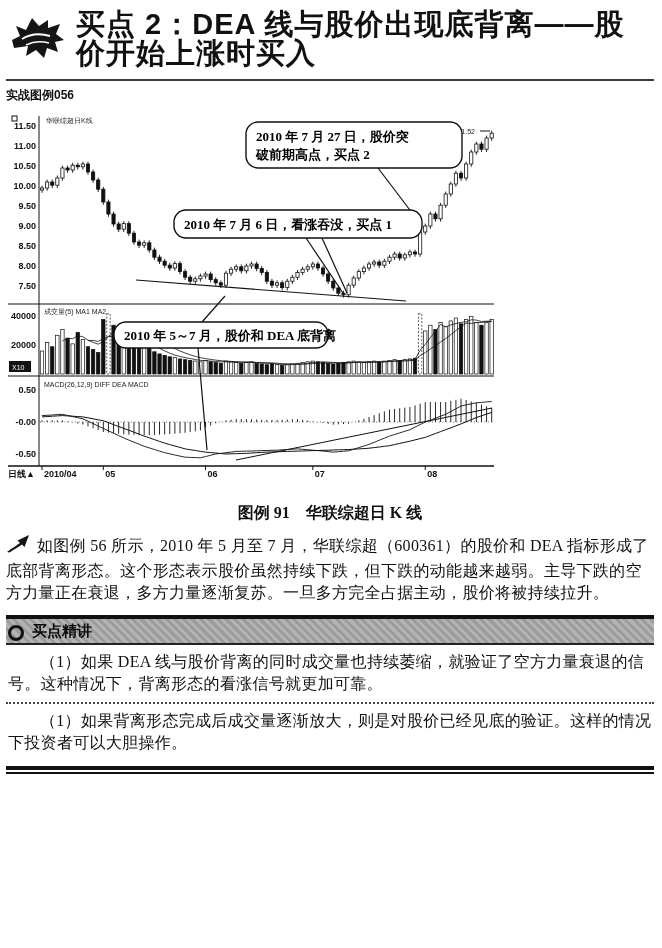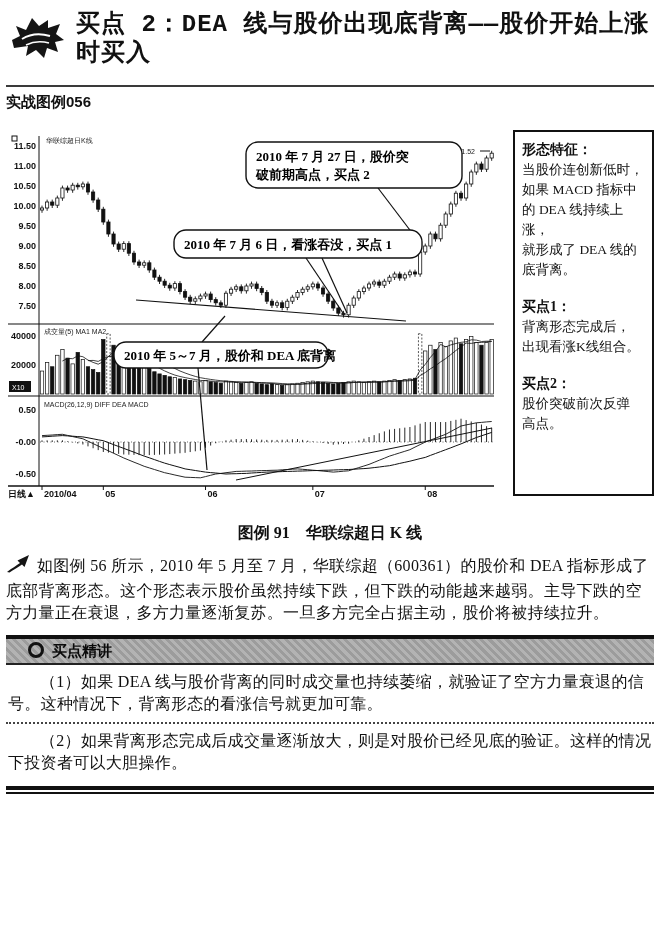--- a/index.html
+++ b/index.html
@@ -1,33 +1,33 @@
 <!DOCTYPE html>
 <html><head>
 <meta charset="utf-8">
 <style>
   html,body{margin:0;padding:0;background:#fff;}
   body{width:662px;color:#111;font-family:"Liberation Serif",serif;}
   .page{padding:6px 8px 4px 6px;}
   .header{display:flex;gap:10px;align-items:flex-start;padding:2px 0 0 2px;}
   .bull{flex:0 0 58px;margin-top:4px;}
-  h1.title{font-family:Liberation Mono, monospace;font-size:24px;line-height:29px;font-weight:700;margin:2px 0 12px;letter-spacing:1px;}
+  h1.title{font-family:Liberation Sans, sans-serif;font-size:29px;line-height:29px;font-weight:700;margin:2px 0 6px;letter-spacing:1px;}
   .header-rule{border-bottom:2px solid #3a3a3a;margin:5px 0 6px;}
-  .section-label{font-family:"Liberation Sans",sans-serif;font-weight:700;font-size:15px;margin:2px 0 18px;}
+  .section-label{font-family:"Liberation Sans",sans-serif;font-weight:700;font-size:12px;margin:2px 0 6px;}
   .chart-row{display:flex;gap:17px;align-items:flex-start;}
   .chart-svg{flex:0 0 490px;}
   .sidebar{flex:1;border:2px solid #111;padding:8px 7px;height:346px;font-size:13.5px;line-height:20px;}
   .side-sec{margin-bottom:17px;}
   .side-title{font-weight:700;font-size:14px;}
   .side-body{white-space:pre-line;}
   .caption{text-align:center;font-weight:700;font-size:16px;margin:9px 0 10px;}
   p.body-p{font-size:16px;line-height:22.5px;margin:0 0 2px;text-indent:2em;letter-spacing:0.3px;}
   p.first{text-indent:0;margin-top:4px;}
   .arrow-ico{display:inline-block;vertical-align:-2px;margin-right:7px;}
-  .tips-band{margin-top:10px;background:repeating-linear-gradient(45deg,#b3b3b3 0 3px,#9c9c9c 3px 6px);border-top:4px solid #111;border-bottom:2px solid #222;padding:3px 22px 2px;display:flex;align-items:flex-start;gap:8px;font-family:"Liberation Sans",sans-serif;font-weight:700;font-size:15px;color:#0a0a0a;}
+  .tips-band{margin-top:10px;background:repeating-linear-gradient(45deg,#b3b3b3 0 3px,#9c9c9c 3px 6px);border-top:4px solid #111;border-bottom:2px solid #222;padding:3px 2px 2px;display:flex;align-items:flex-end;gap:8px;font-family:"Liberation Sans",sans-serif;font-weight:700;font-size:15px;color:#0a0a0a;}
   .ring{display:inline-block;width:10px;height:10px;border:3px solid #111;border-radius:50%;background:transparent;}
   .tip{font-size:16px;line-height:22.5px;text-indent:2em;padding:6px 2px;letter-spacing:0.3px;}
   .tip + .tip{border-top:2px dotted #444;}
   .bottom-rule{border-top:4px solid #111;border-bottom:2px solid #111;height:2px;margin-top:5px;}
   
   .ax{font:bold 9px "Liberation Sans",sans-serif;fill:#111;}
   .tiny{font:7px "Liberation Sans",sans-serif;fill:#222;}
   .tinyw{font:7px "Liberation Sans",sans-serif;fill:#fff;}
   .callout-t{font:bold 13px "Liberation Serif",serif;fill:#000;}
 </style>
@@ -476,49 +476,29 @@
             <text x="178" y="119" class="callout-t">2010 年 7 月 6 日，看涨吞没，买点 1</text>
           </g>
           <line x1="196" y1="212" x2="219" y2="186" stroke="#111" stroke-width="1.2"></line>
           <line x1="192" y1="238" x2="201" y2="340" stroke="#111" stroke-width="1.2"></line>
           <g>
             <rect x="108" y="212" width="214" height="26" rx="12" fill="#fff" stroke="#111" stroke-width="1.4"></rect>
             <text x="118" y="230" class="callout-t">2010 年 5～7 月，股价和 DEA 底背离</text>
           </g>
         </g>
       </svg>
-    <aside class="sidebar">
-      <div class="side-sec">
-        <div class="side-title">形态特征：</div>
-        <div class="side-body">当股价连创新低时，
-如果 MACD 指标中
-的 DEA 线持续上涨，
-就形成了 DEA 线的
-底背离。</div>
-      </div>
-      <div class="side-sec">
-        <div class="side-title">买点1：</div>
-        <div class="side-body">背离形态完成后，
-出现看涨K线组合。</div>
-      </div>
-      <div class="side-sec">
-        <div class="side-title">买点2：</div>
-        <div class="side-body">股价突破前次反弹
-高点。</div>
-      </div>
-    </aside>
   </div>
 
   <div class="caption">图例 91　华联综超日 K 线</div>
 
   <p class="body-p first"><span class="arrow-ico"><svg width="24" height="19" viewBox="0 0 24 19">
           <path d="M1 18 C6 14 10 12 14 9 L11.5 6.5 L23 1 L18.5 13 L16 10.5 C13 13 8 15 3.5 18.5 Z" fill="#151515"></path>
         </svg></span><span>如图例 56 所示，2010 年 5 月至 7 月，华联综超（600361）的股价和 DEA 指标形成了底部背离形态。这个形态表示股价虽然持续下跌，但下跌的动能越来越弱。主导下跌的空方力量正在衰退，多方力量逐渐复苏。一旦多方完全占据主动，股价将被持续拉升。</span></p>
 
   <div class="tips-band">
     <span class="ring"></span>
     <span>买点精讲</span>
   </div>
   <div class="tip">（1）如果 DEA 线与股价背离的同时成交量也持续萎缩，就验证了空方力量衰退的信号。这种情况下，背离形态的看涨信号就更加可靠。</div>
-  <div class="tip">（2）如果背离形态完成后成交量逐渐放大，则是对股价已经见底的验证。这样的情况下投资者可以大胆操作。</div>
+  <div class="tip">（1）如果背离形态完成后成交量逐渐放大，则是对股价已经见底的验证。这样的情况下投资者可以大胆操作。</div>
 
   <div class="bottom-rule"></div>
 </div>
 
 </body></html>

